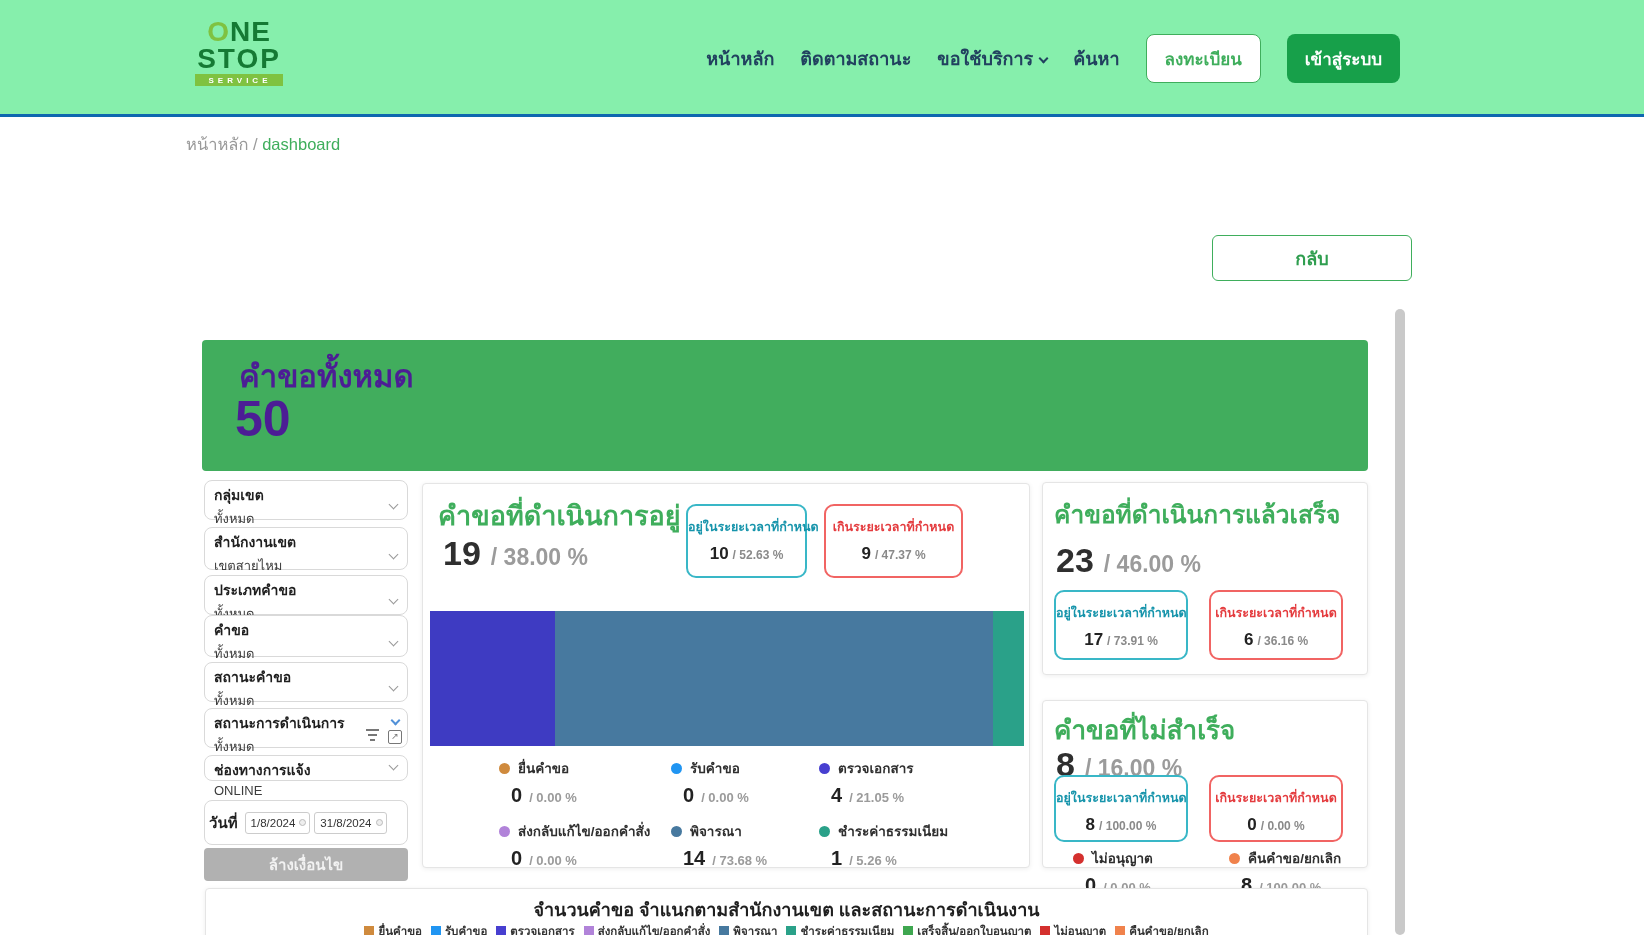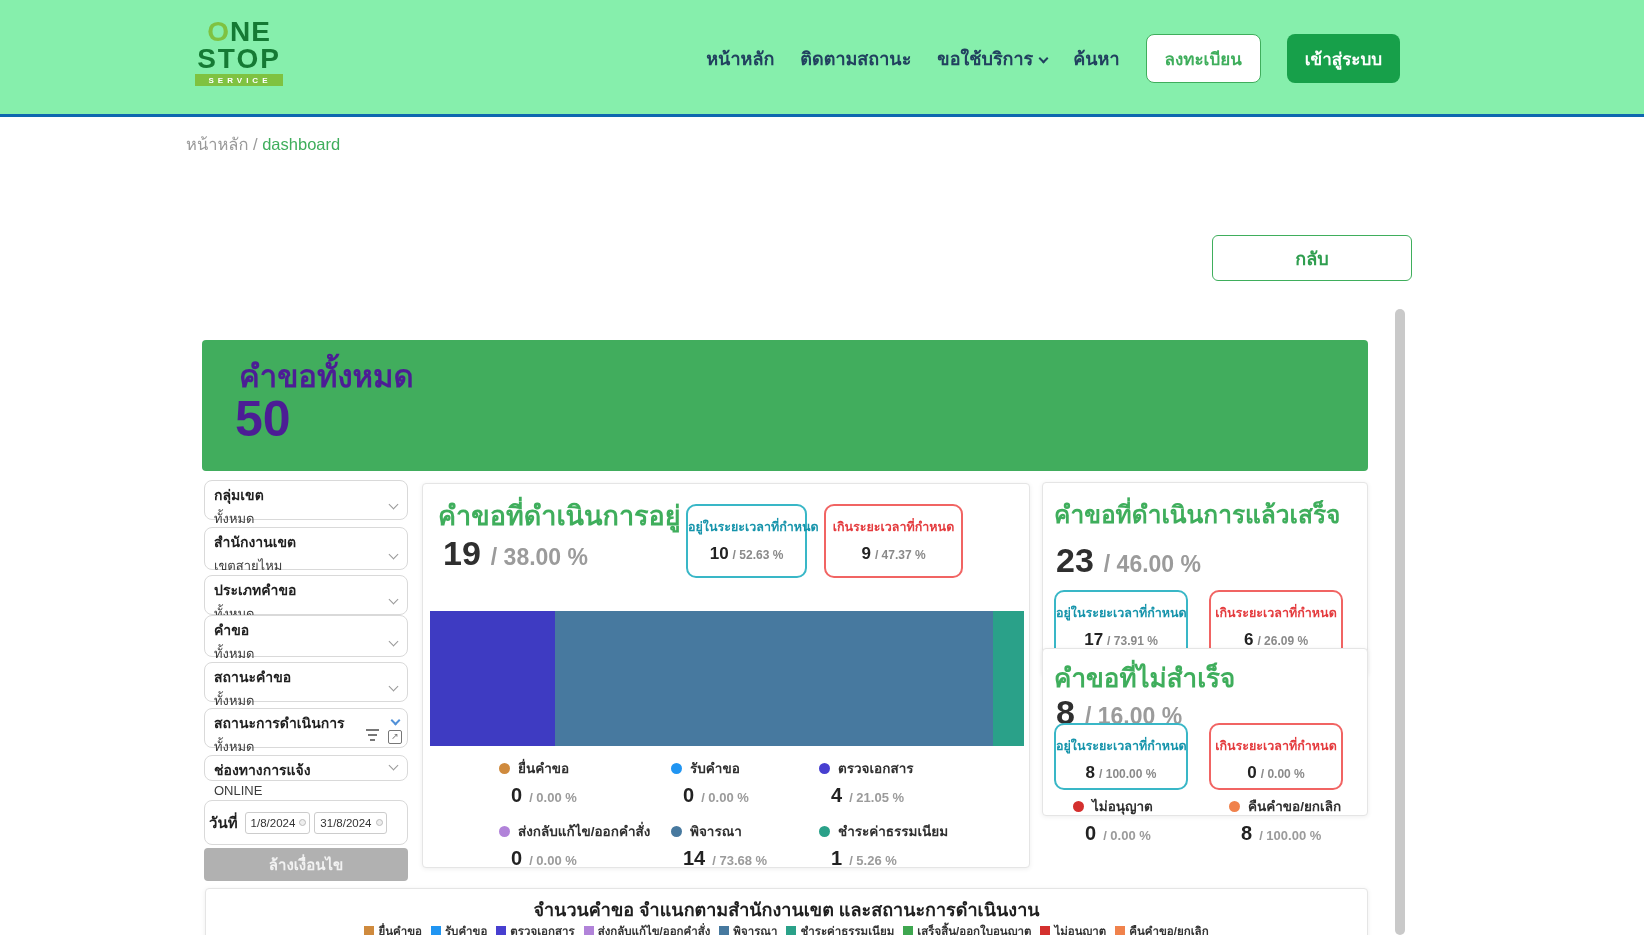--- a/index.html
+++ b/index.html
@@ -65,21 +65,21 @@
   .date-dot { width:7px; height:7px; border-radius:50%; border:1px solid #bbb; background:#eee; margin-left:4px; }
   .clear-btn { position:absolute; left:204px; top:848px; width:204px; height:33px; background:#b1b1b1;
                border:none; border-radius:4px; color:#f2f2f2; font-size:15px; font-weight:700;
                cursor:pointer; font-family:inherit; }
 
   
   .card { position:absolute; background:#fff; border:1px solid #e5e5e5; border-radius:4px;
           box-shadow:0 1px 5px rgba(0,0,0,.07); }
   .card-mid    { left:422px;  top:483px; width:608px;  height:385px; }
   .card-a      { left:1042px; top:482px; width:326px;  height:193px; }
-  .card-b      { left:1042px; top:648px; width:326px;  height:168px; }
+  .card-b      { left:1042px; top:700px; width:326px;  height:168px; }
   .card-bottom { left:205px;  top:888px; width:1163px; height:120px; }
   .card-title { position:absolute; color:#3fae5c; font-weight:800; white-space:nowrap; }
   .t-mid { left:15px; top:10px; font-size:27px; }
   .t-a   { left:11px; top:12px; font-size:24.5px; }
   .t-b   { left:11px; top:8px;  font-size:26px; }
   .count-row { position:absolute; display:flex; align-items:baseline; }
   .cr-mid { left:20px; top:50px; } .cr-a { left:13px; top:58px; } .cr-b { left:13px; top:44px; }
   .cnt { font-size:34px; font-weight:800; color:#2f2f2f; }
   .pct { font-size:23px; font-weight:700; color:#9b9b9b; margin-left:10px; }
 
@@ -300,21 +300,21 @@
     <div class="count-row cr-a">
       <span class="cnt">23</span>
       <span class="pct">/ 46.00 %</span>
     </div>
     <div class="badge teal ba1">
       <div class="badge-label">อยู่ในระยะเวลาที่กำหนด</div>
       <div class="badge-val"><span class="b-count">17</span><span class="b-pct">/ 73.91 %</span></div>
     </div>
     <div class="badge red ba2">
       <div class="badge-label">เกินระยะเวลาที่กำหนด</div>
-      <div class="badge-val"><span class="b-count">6</span><span class="b-pct">/ 26.09 %</span></div>
+      <div class="badge-val"><span class="b-count">6</span><span class="b-pct">/ 36.16 %</span></div>
     </div>
   </div>
 
   <div class="card card-b">
     <div class="card-title t-b">คำขอที่ไม่สำเร็จ</div>
     <div class="count-row cr-b">
       <span class="cnt">8</span>
       <span class="pct">/ 16.00 %</span>
     </div>
     <div class="badge teal bb1">

